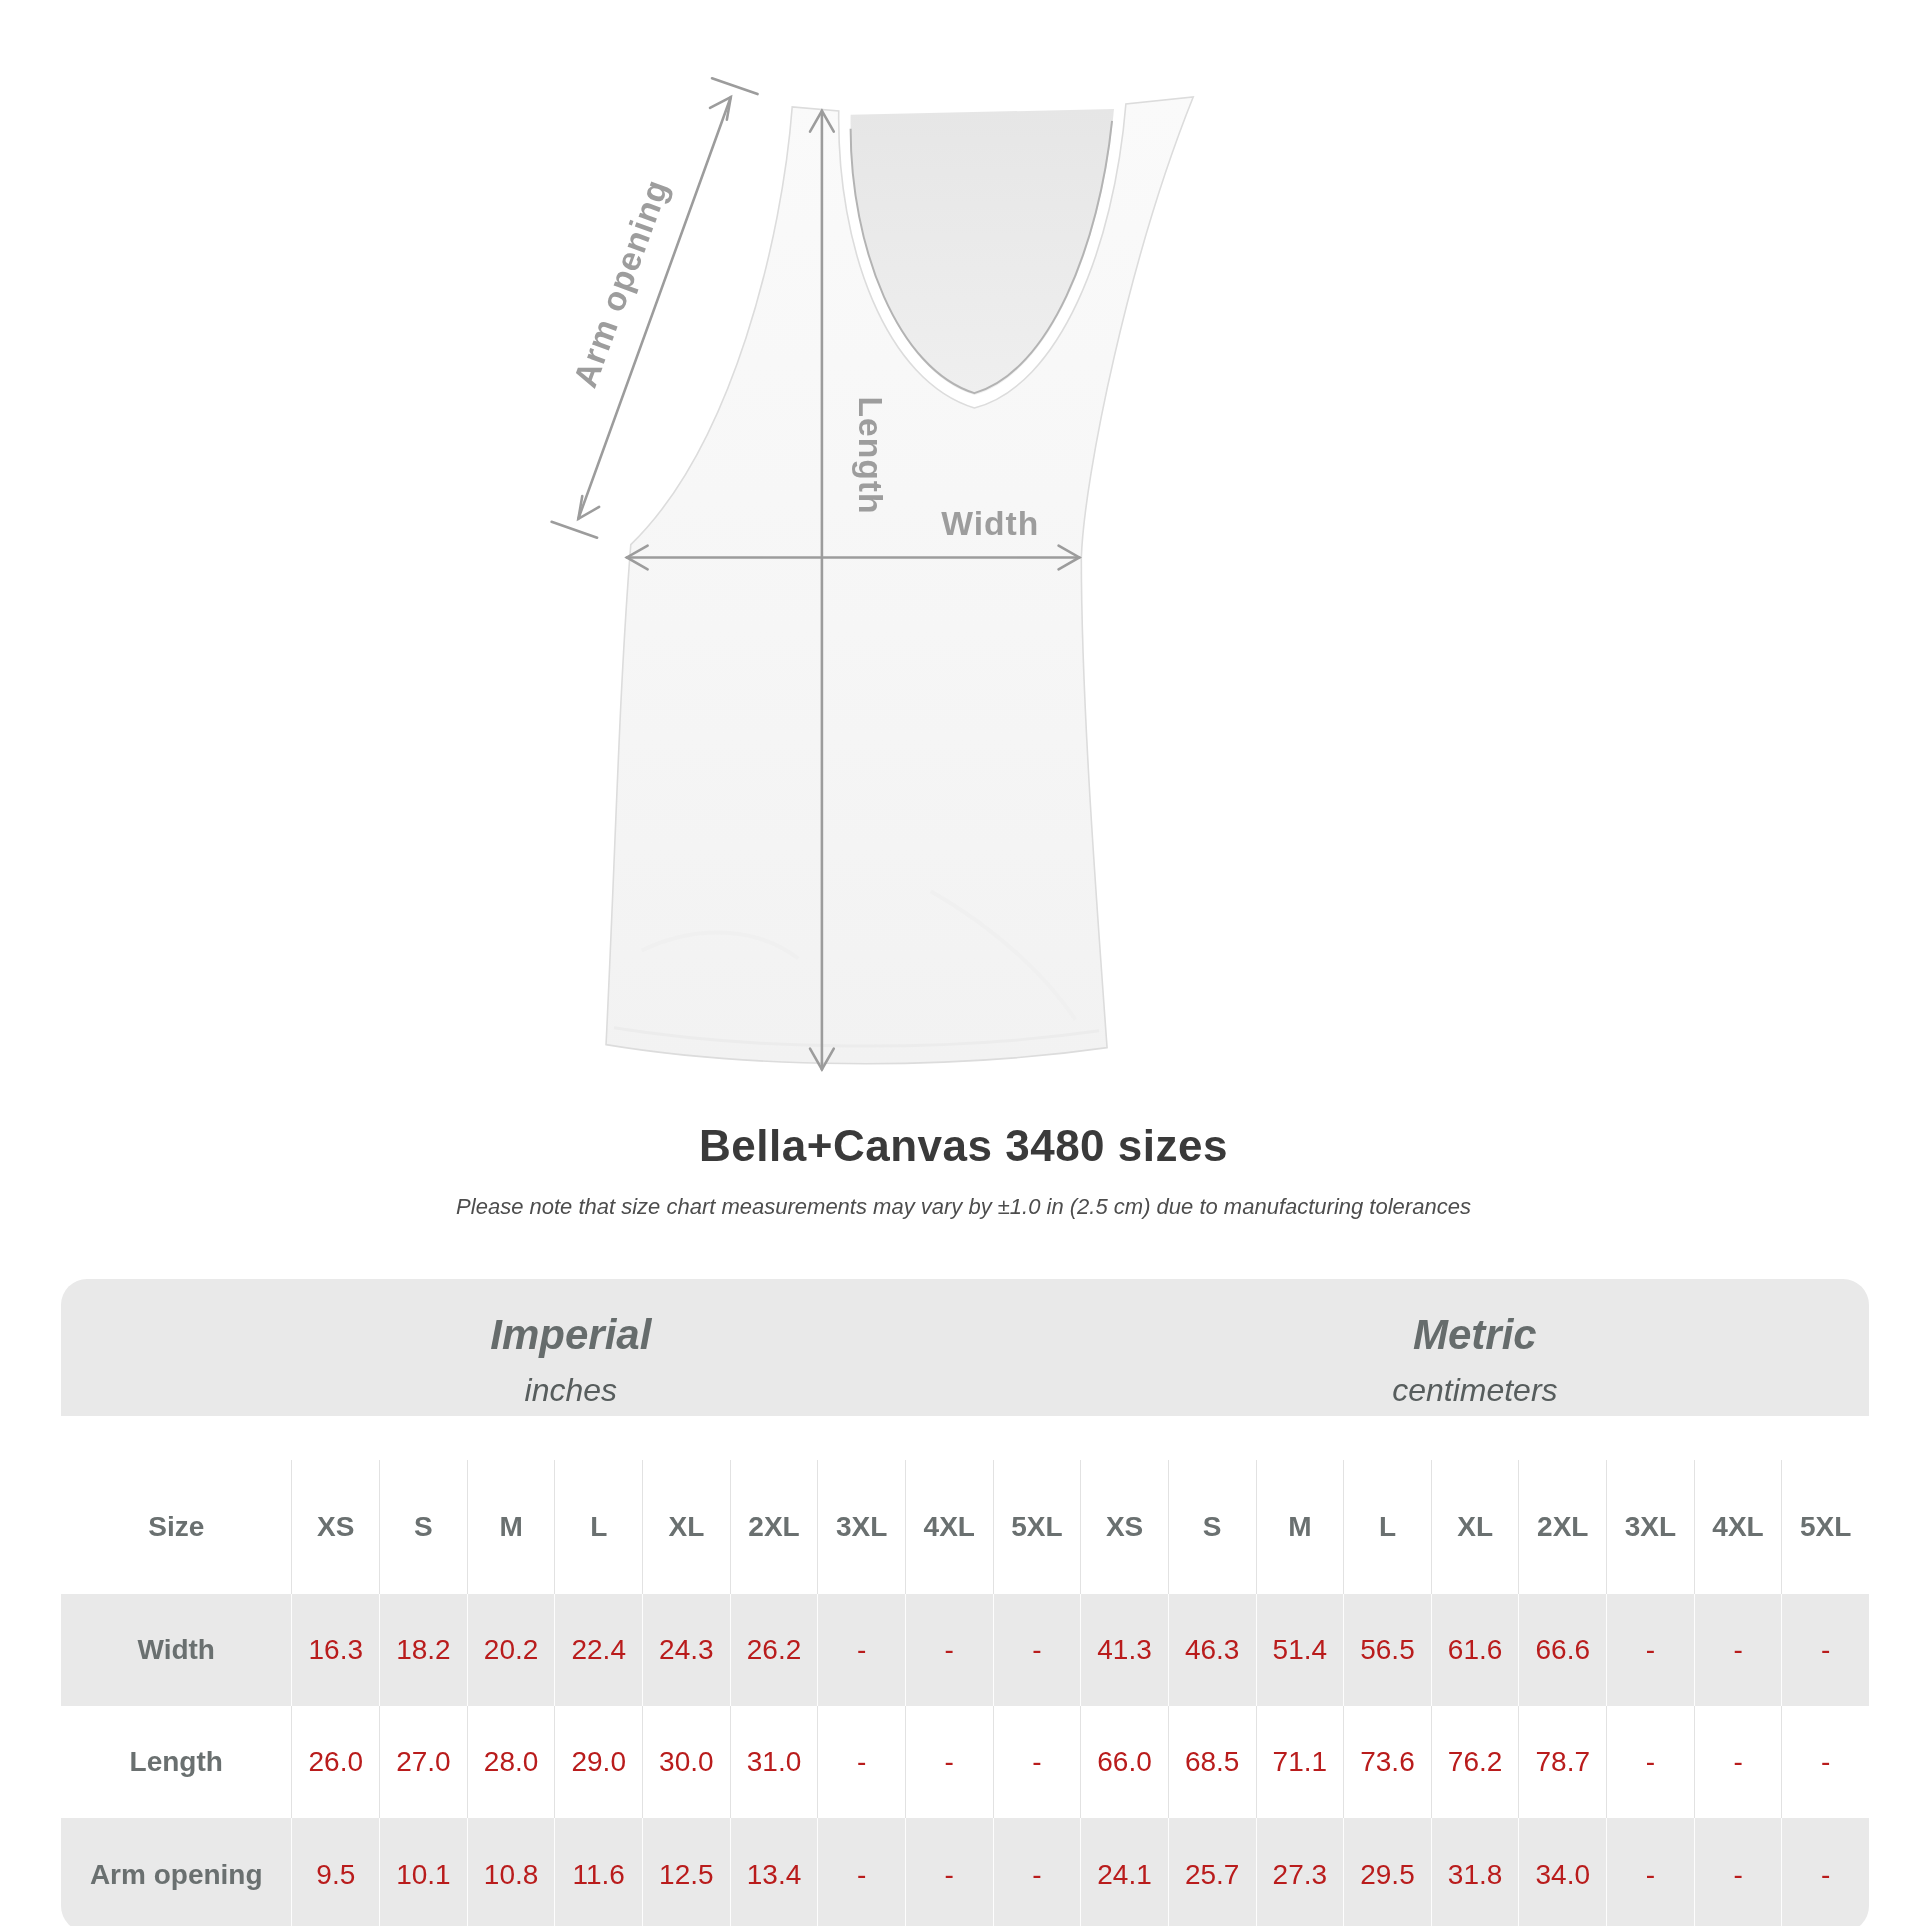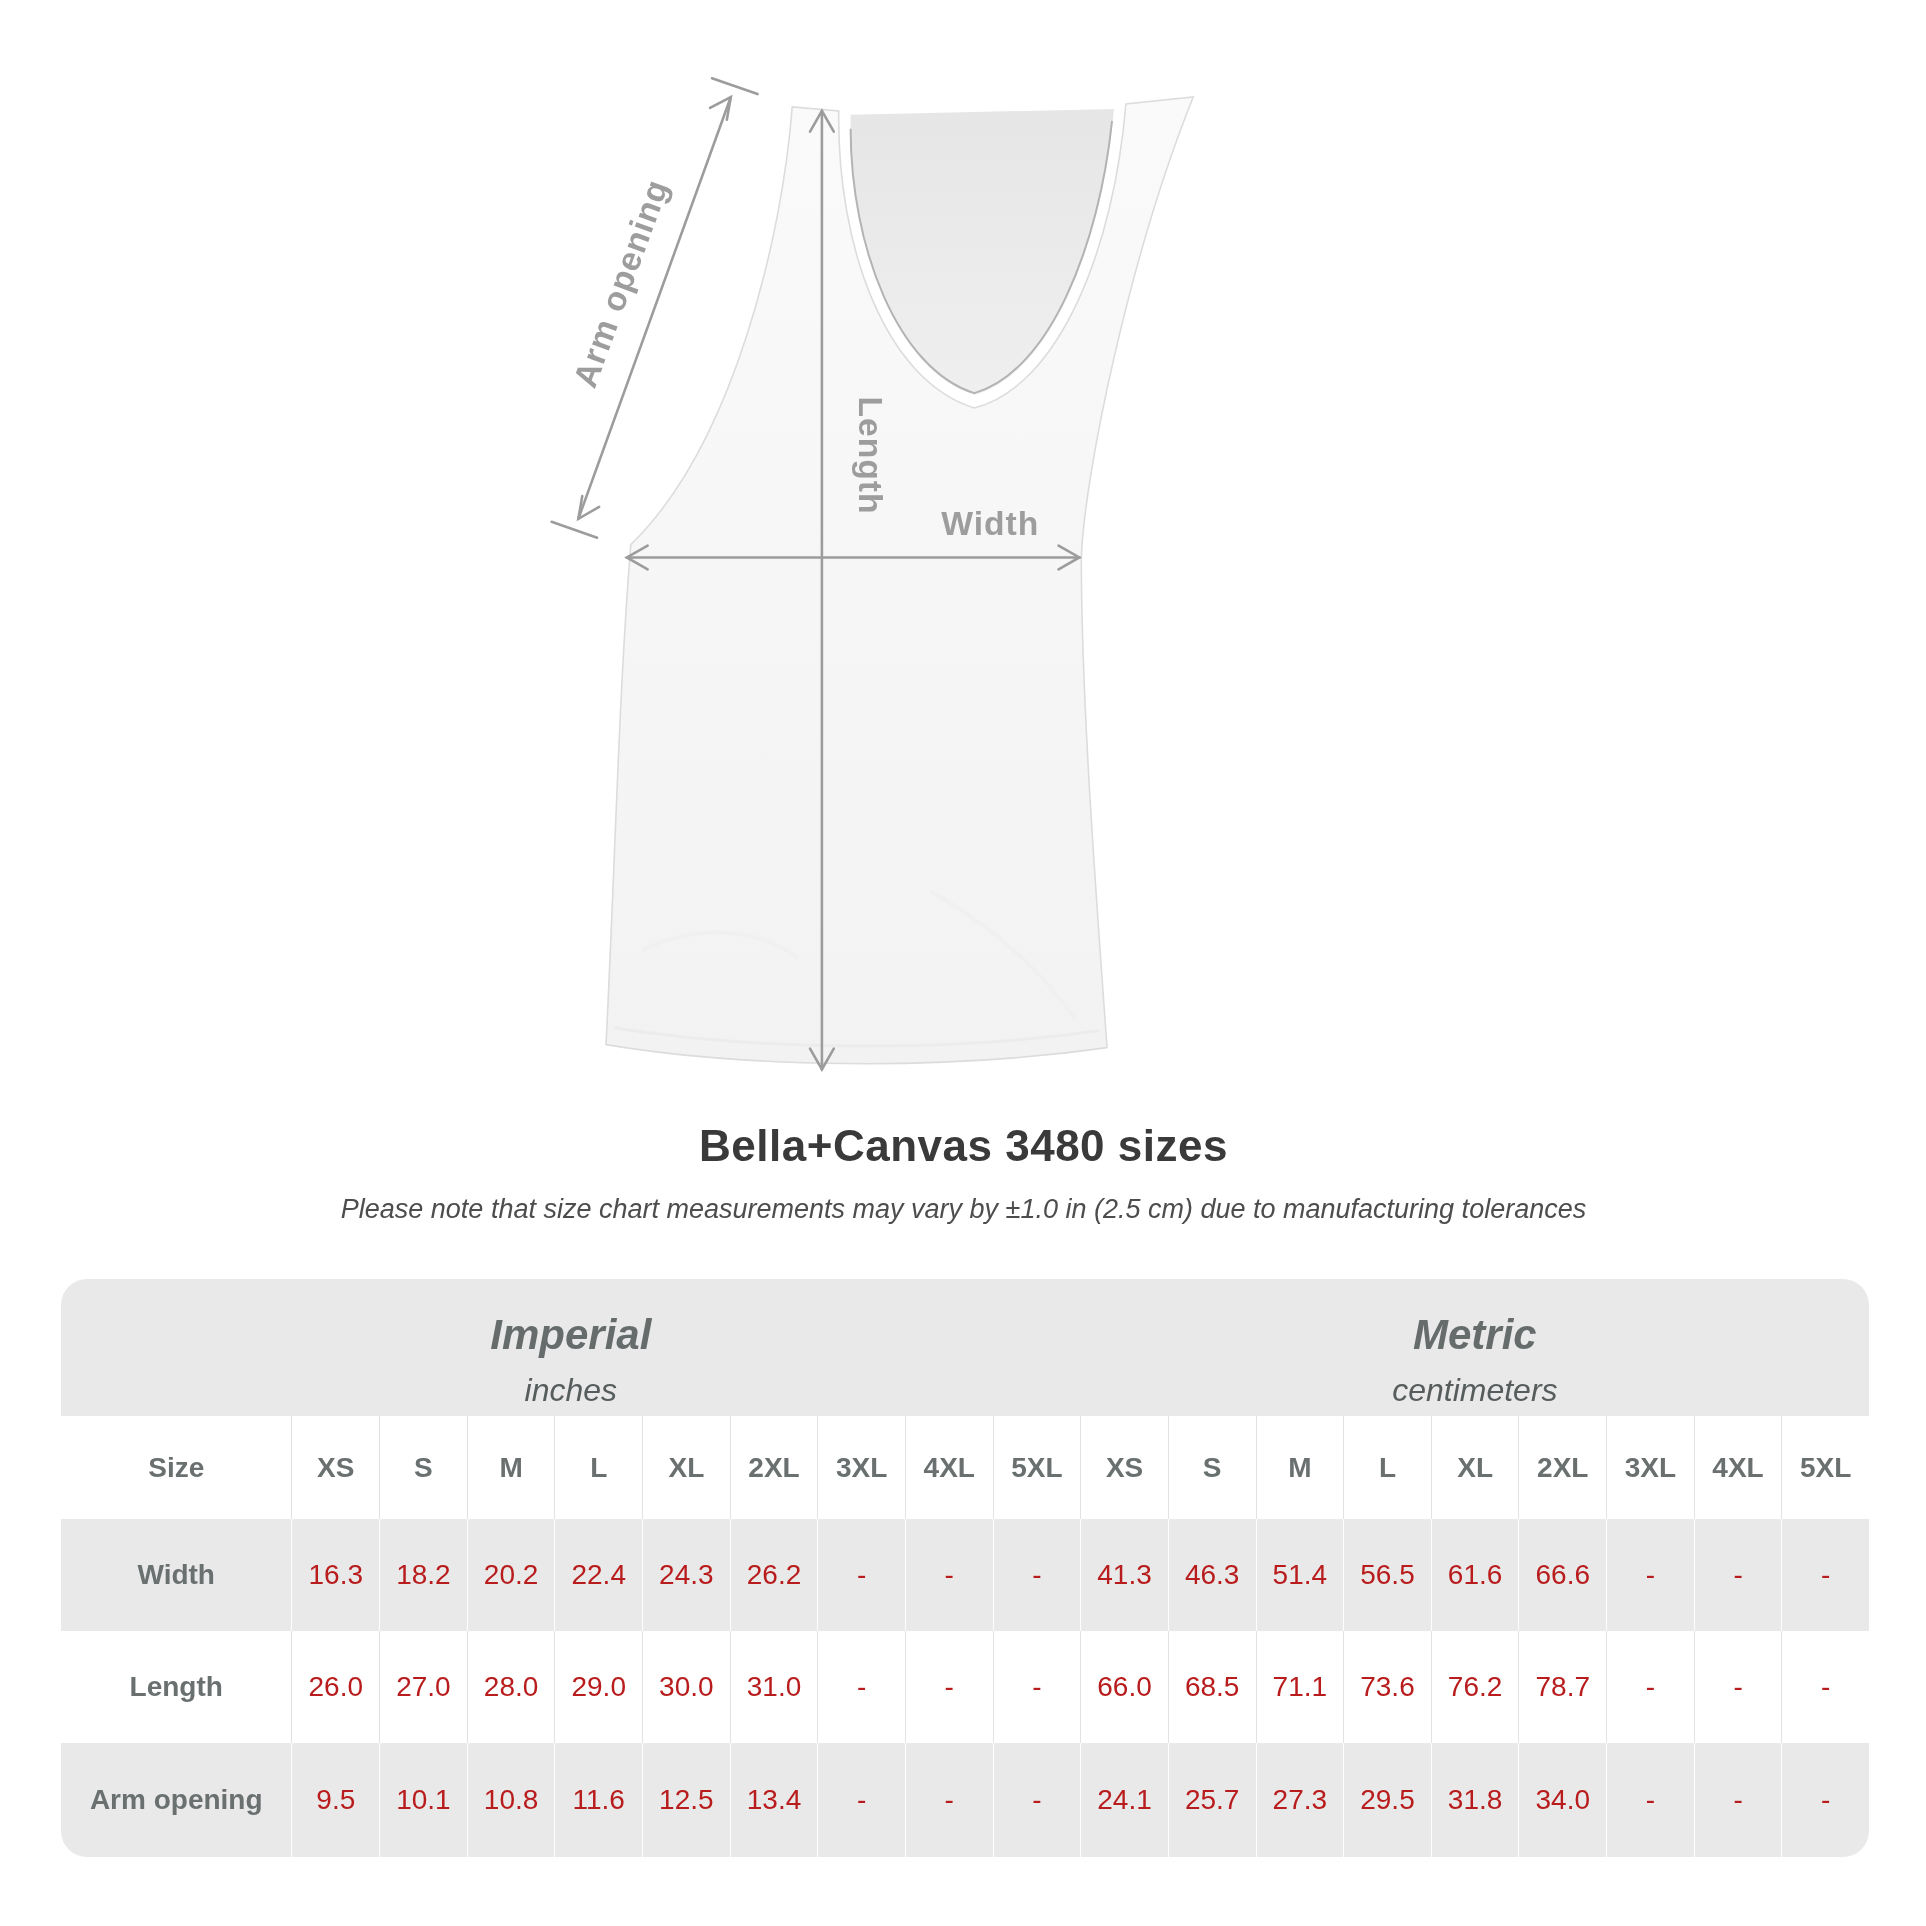--- a/index.html
+++ b/index.html
@@ -8,34 +8,34 @@
 
   
   .illus{position:absolute;left:0;top:0;width:1927px;height:1109px;}
   .measure-label{fill:#9d9d9d;font-weight:bold;font-size:34px;letter-spacing:1px;}
   .measure-line{stroke:#9c9c9c;stroke-width:2.6;fill:none;stroke-linecap:round;}
 
   
   .title{position:absolute;top:1121px;left:0;width:100%;text-align:center;
          font-size:44px;font-weight:bold;color:#3a3a3a;letter-spacing:0.5px;}
   .subtitle{position:absolute;top:1194px;left:0;width:100%;text-align:center;
-            font-style:italic;font-size:27px;color:#4d4d4d;}
+            font-style:italic;font-size:22px;color:#4d4d4d;}
 
   
   .size-table{position:absolute;left:61px;top:1279px;width:1808px;}
   .band{display:flex;background:#e9e9e9;border-radius:26px 26px 0 0;height:137px;}
   .band-half{display:flex;flex-direction:column;align-items:center;justify-content:center;
              padding-top:10px;}
   .band-half.imperial{width:56.4%;}
   .band-half.metric{width:43.6%;}
   .band-title{font-style:italic;font-weight:bold;font-size:42px;color:#666c6c;line-height:1.1;margin-top:16px;}
   .band-sub{font-style:italic;font-size:32px;color:#575d5d;margin-top:14px;}
 
   .t-row{display:grid;grid-template-columns:233fr repeat(18, 88.6fr);background:#ffffff;}
-  .t-row.header-row{height:103px;}
+  .t-row.header-row{height:134px;margin-top:44px;}
   .t-row.data-row{height:112px;}
   .t-row.gray{background:#e9e9e9;}
   .t-row.last{height:114px;border-radius:0 0 26px 26px;overflow:hidden;}
   .cell{display:flex;align-items:center;justify-content:center;font-size:28px;color:#222222;}
   .t-row .cell + .cell{border-left:1px solid #e2e2e2;}
   .t-row.gray .cell + .cell{border-left:1px solid rgba(255,255,255,0.9);}
   .label-cell{font-weight:bold;color:#6a7070;}
   .size-cell{font-weight:bold;color:#6a7070;}
   .num-cell{color:#b91c1c;}
 </style>

